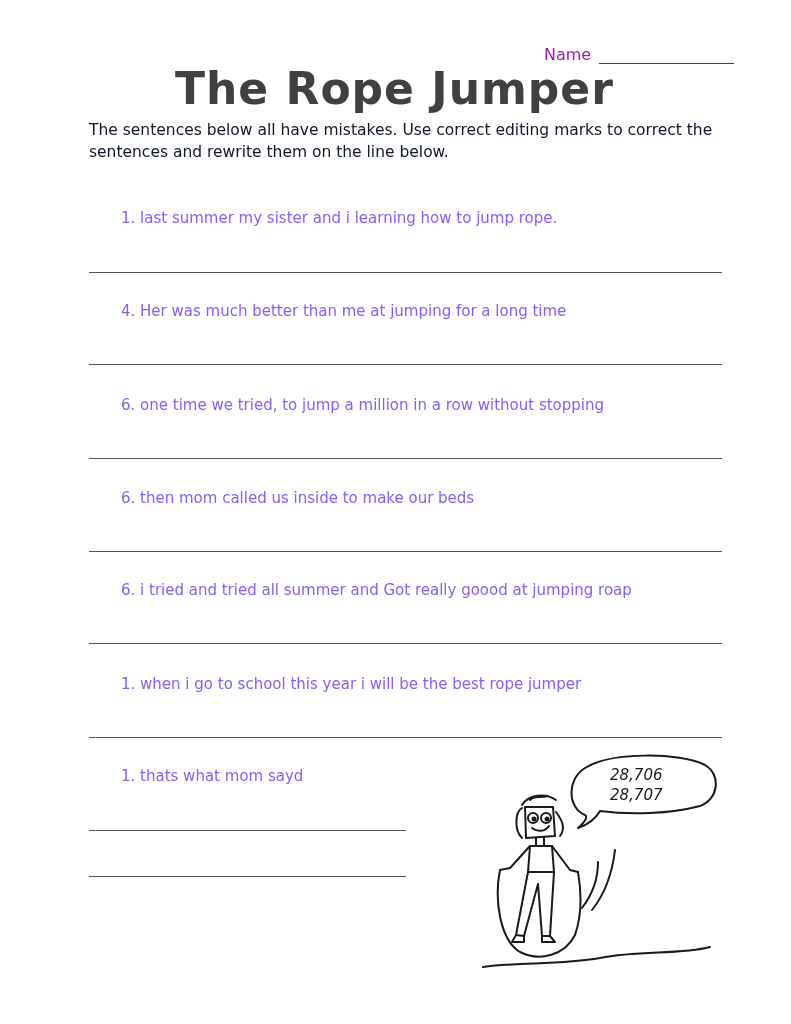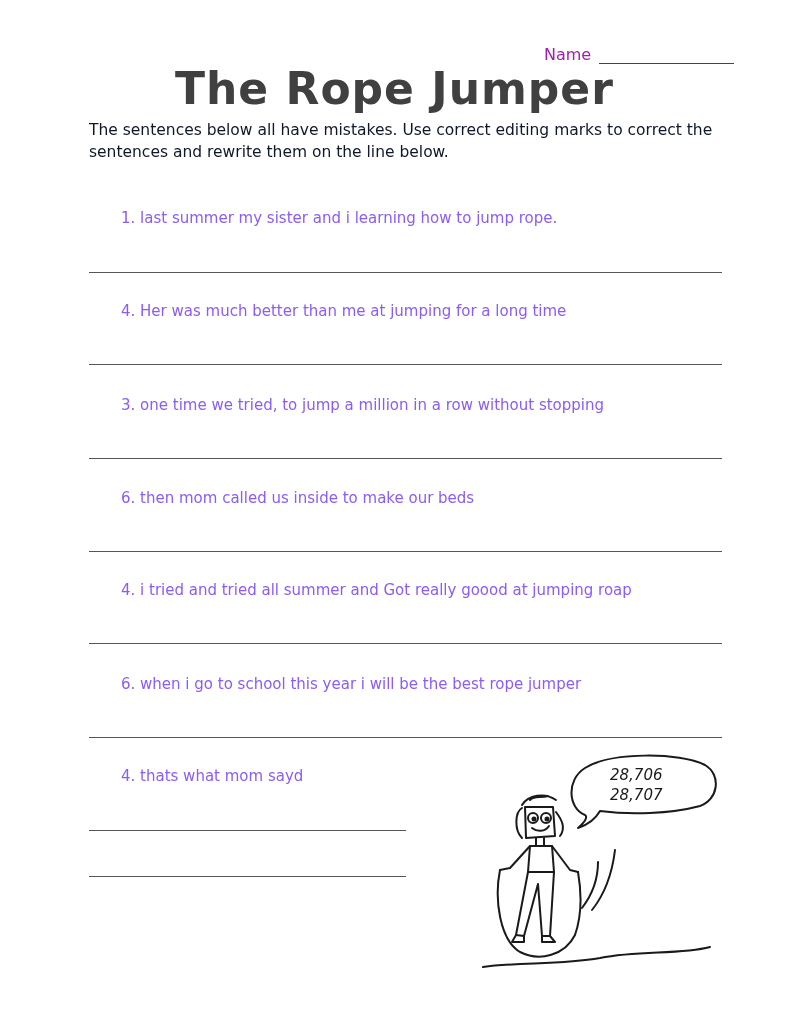--- a/index.html
+++ b/index.html
@@ -25,33 +25,33 @@
 <div class="title">The Rope Jumper</div>
 
 <div class="instructions">The sentences below all have mistakes. Use correct editing marks to correct the sentences and rewrite them on the line below.</div>
 
 <div class="item" style="top:209px">1. last summer my sister and i learning how to jump rope.</div>
 <div class="rule" style="top:272px"></div>
 
 <div class="item" style="top:302px">4. Her was much better than me at jumping for a long time</div>
 <div class="rule" style="top:364px"></div>
 
-<div class="item" style="top:396px">3. one time we tried, to jump a million in a row without stopping</div>
+<div class="item" style="top:396px">6. one time we tried, to jump a million in a row without stopping</div>
 <div class="rule" style="top:458px"></div>
 
 <div class="item" style="top:489px">6. then mom called us inside to make our beds</div>
 <div class="rule" style="top:551px"></div>
 
-<div class="item" style="top:581px">4. i tried and tried all summer and Got really goood at jumping roap</div>
+<div class="item" style="top:581px">6. i tried and tried all summer and Got really goood at jumping roap</div>
 <div class="rule" style="top:643px"></div>
 
-<div class="item" style="top:675px">6. when i go to school this year i will be the best rope jumper</div>
+<div class="item" style="top:675px">1. when i go to school this year i will be the best rope jumper</div>
 <div class="rule" style="top:737px"></div>
 
-<div class="item" style="top:767px">4. thats what mom sayd</div>
+<div class="item" style="top:767px">1. thats what mom sayd</div>
 <div class="rule short" style="top:830px"></div>
 <div class="rule short" style="top:876px"></div>
 
 <svg class="drawing" viewBox="455 748 280 230" xmlns="http://www.w3.org/2000/svg">
   <g fill="none" stroke="#1a1a1a" stroke-width="2" stroke-linecap="round" stroke-linejoin="round">
 
     <path d="M585,815 C568,808 566,780 585,768 C610,752 680,752 705,765 C722,775 718,800 700,806 C670,814 630,815 600,811 C596,818 590,824 578,828 C585,822 588,817 585,815 Z"></path>
 
     <path d="M525,807 L553,807 L555,836 L526,838 Z"></path>
 

